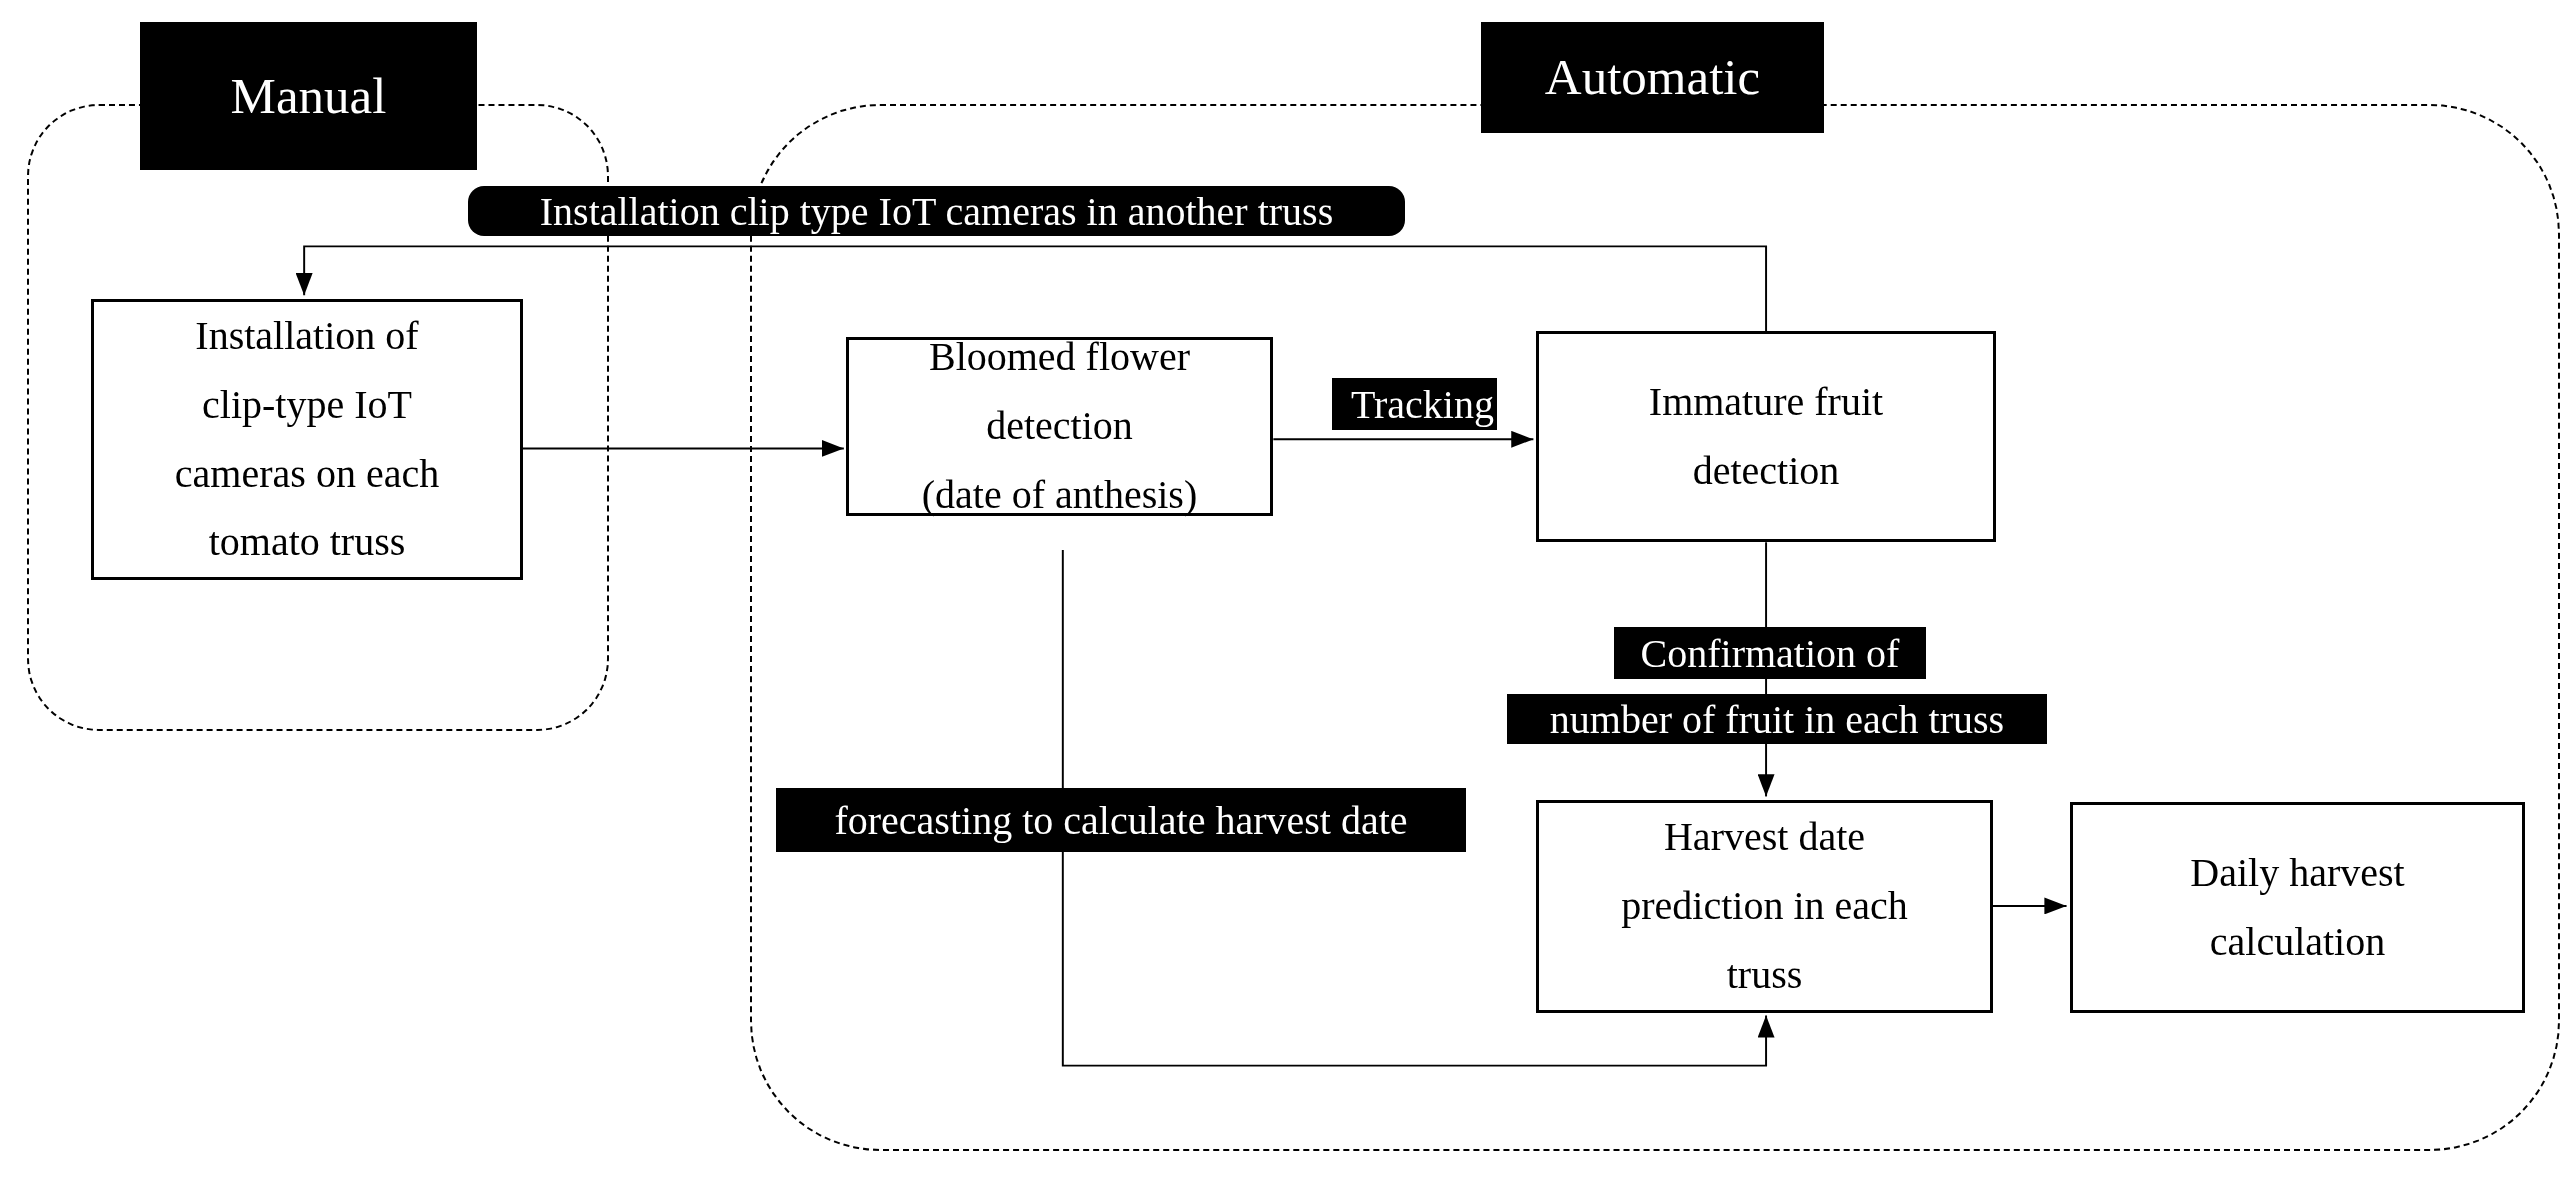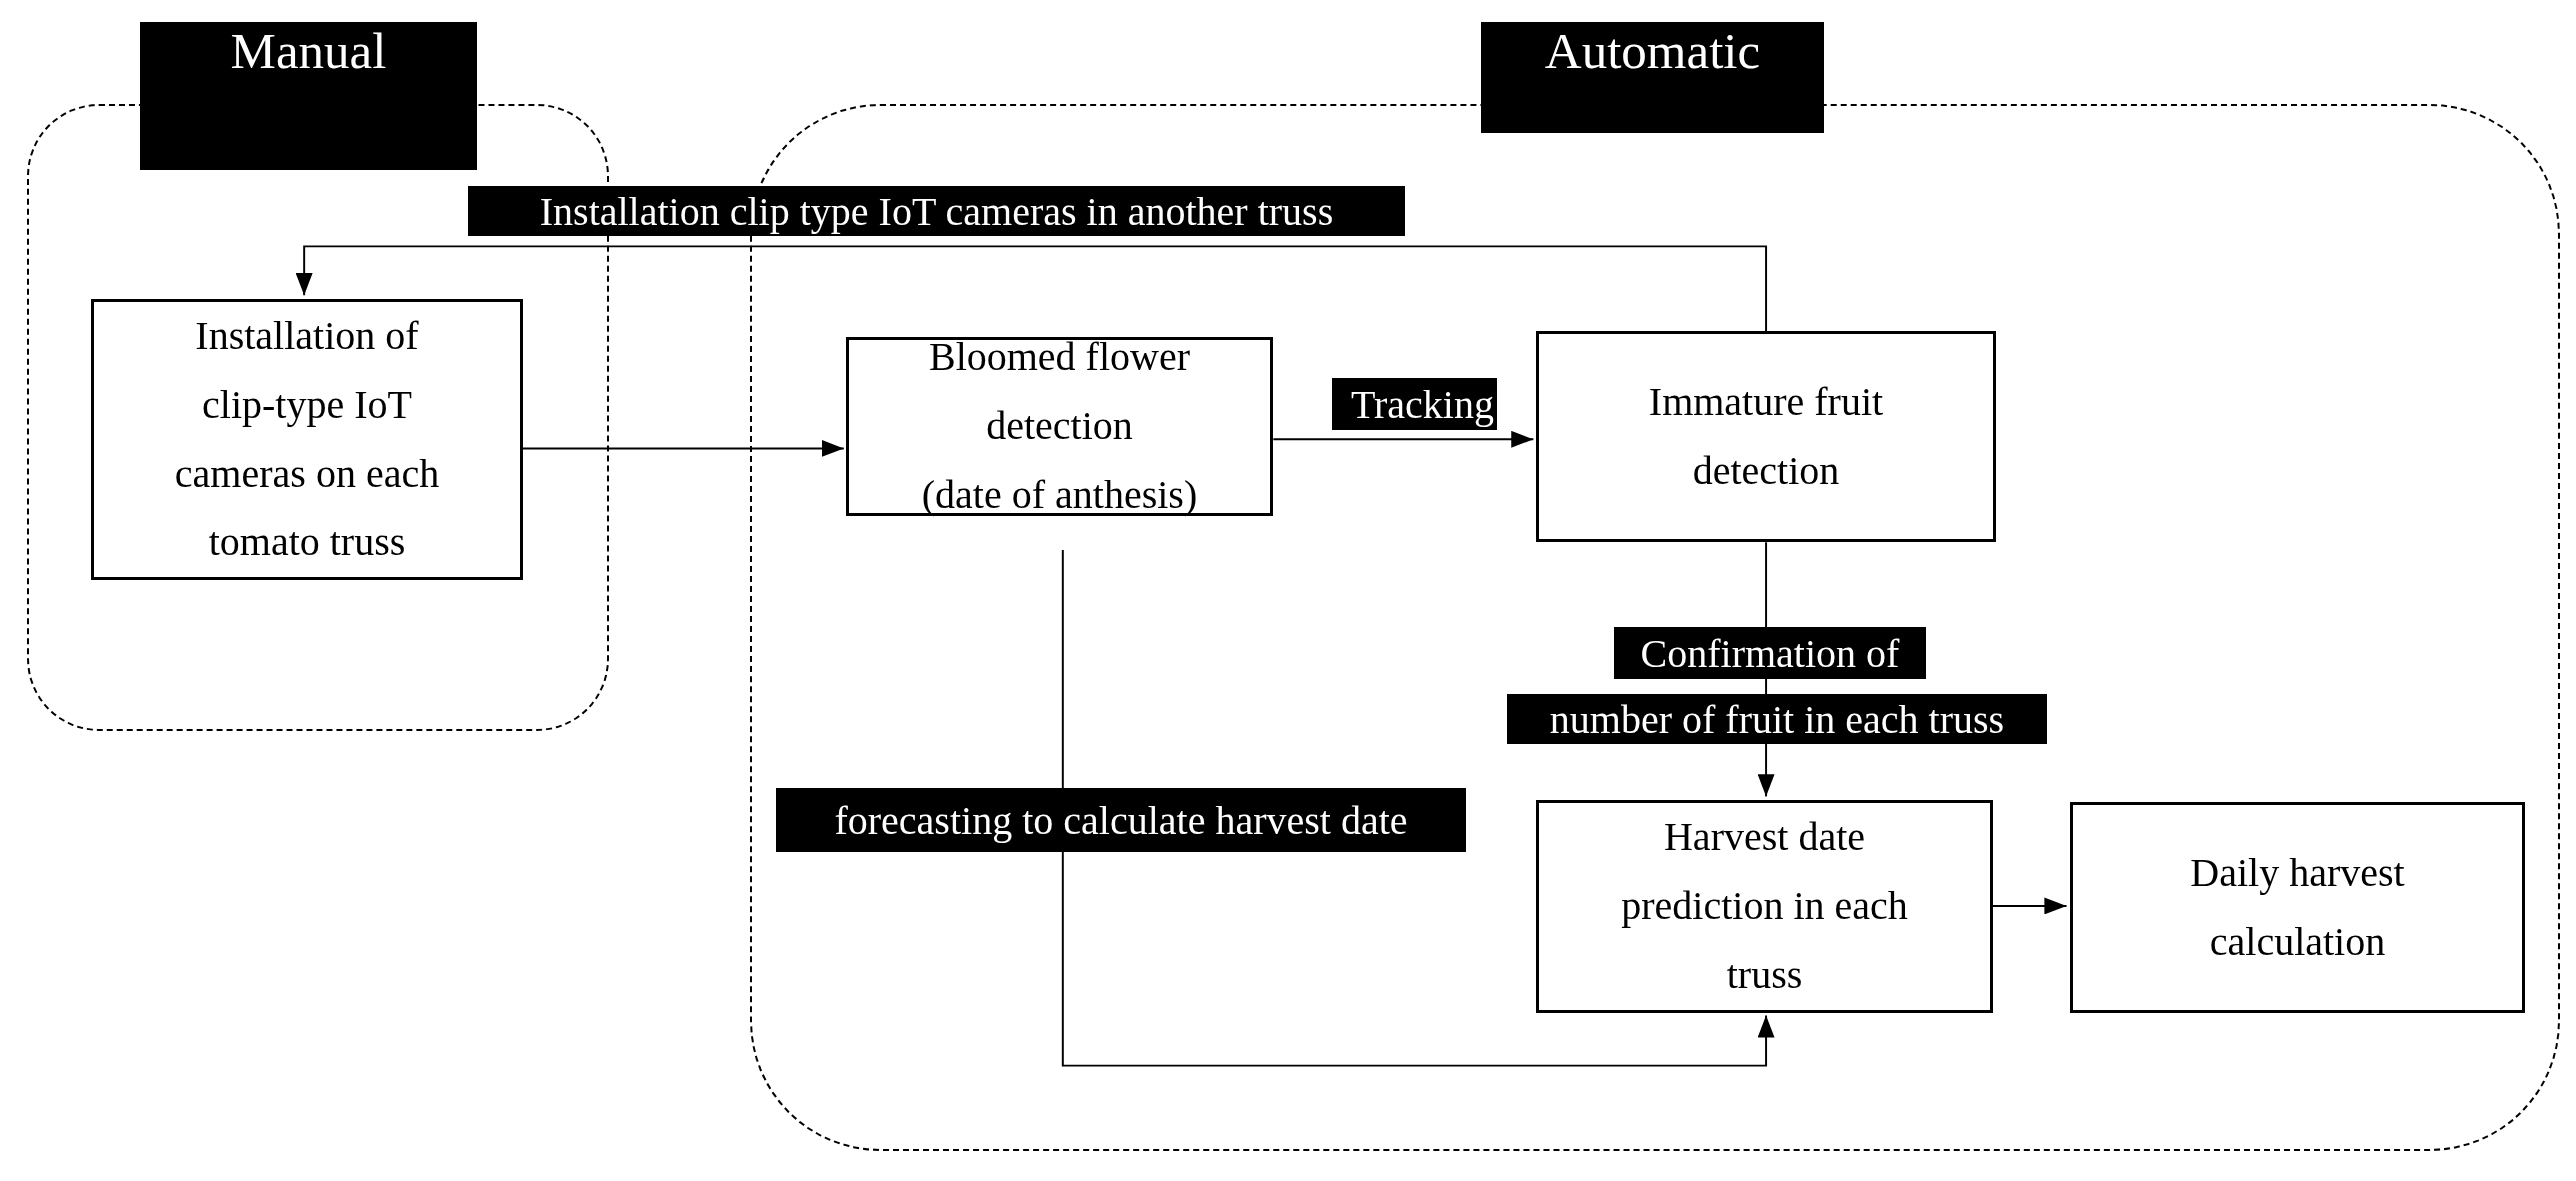--- a/index.html
+++ b/index.html
@@ -35,20 +35,21 @@
   #connector-layer {
     position: absolute;
     left: 0; top: 0;
     z-index: 2;
   }
   .header-box {
     position: absolute;
     background: #000000;
     color: #ffffff;
     display: flex;
+    align-items: center;
     justify-content: center;
     font-size: 51px;
     z-index: 4;
   }
   #header-manual { left: 140px; top: 21.5px; width: 337px; height: 148px; }
   #header-automatic { left: 1481px; top: 21.5px; width: 343px; height: 111px; }
   .process-box {
     position: absolute;
     background: #ffffff;
     border: 3.3px solid #000000;
@@ -73,21 +74,21 @@
     color: #ffffff;
     display: flex;
     align-items: center;
     justify-content: center;
     text-align: center;
     font-size: 40px;
     white-space: nowrap;
     z-index: 3;
     box-sizing: border-box;
   }
-  #label-install-clip { left: 468px;  top: 186px;  width: 937px; height: 50px; }
+  #label-install-clip { left: 468px;  top: 186px;  width: 937px; height: 50px; border-radius: 16px; }
   #label-tracking     { left: 1332px; top: 378px;  width: 165px;  height: 52px; padding-left: 16px; }
   #label-confirm1     { left: 1614px; top: 627px;  width: 312px;  height: 52px; }
   #label-confirm2     { left: 1507px; top: 686px; width: 540px;  height: 50px; margin-top: 8px; }
   #label-temp1        { left: 857px; top: 735px; width: 510px;  height: 50px; }
   #label-temp2        { left: 776px; top: 788px; width: 690px; height: 64px; }
 </style>
 </head>
 <body>
 
 <div id="canvas">

